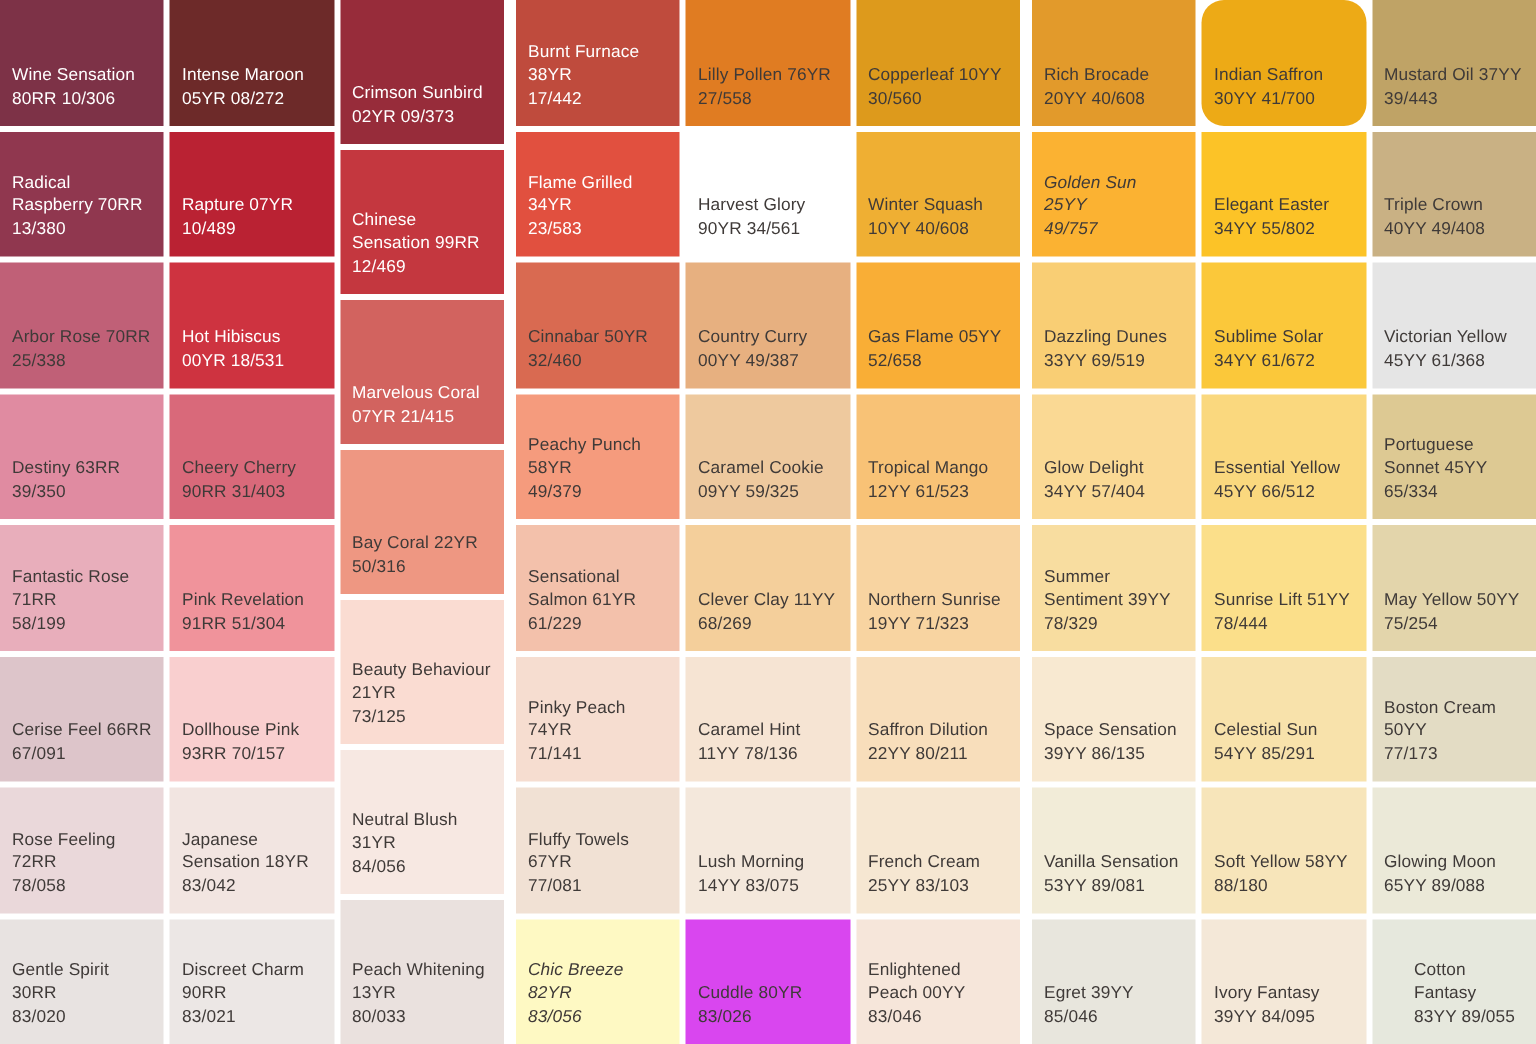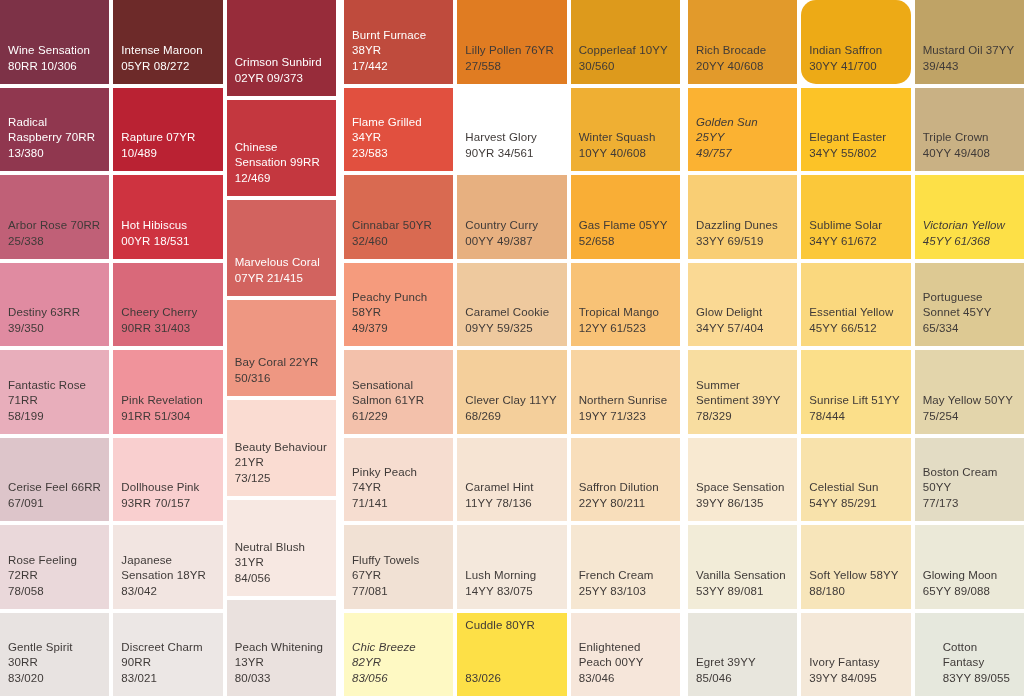--- a/index.html
+++ b/index.html
@@ -235,21 +235,21 @@
           <div class="swatch-code">68/269</div>
         </div>
         <div class="swatch dark-text" style="background: rgb(246, 228, 211);">
           <div class="swatch-name">Caramel Hint</div>
           <div class="swatch-code">11YY 78/136</div>
         </div>
         <div class="swatch dark-text" style="background: rgb(244, 232, 220);">
           <div class="swatch-name">Lush Morning</div>
           <div class="swatch-code">14YY 83/075</div>
         </div>
-        <div class="swatch dark-text" style="background: #fde047; gap: 37px;">
+        <div class="swatch dark-text" style="background: #d946ef;">
           <div class="swatch-name">Cuddle 80YR</div>
           <div class="swatch-code">83/026</div>
         </div>
       </div>
       <div class="swatch-col">
         <div class="swatch dark-text" style="background: rgb(221, 154, 28);">
           <div class="swatch-name">Copperleaf 10YY</div>
           <div class="swatch-code">30/560</div>
         </div>
         <div class="swatch dark-text" style="background: rgb(239, 175, 51);">
@@ -353,21 +353,21 @@
       </div>
       <div class="swatch-col">
         <div class="swatch dark-text" style="background: rgb(191, 163, 102);">
           <div class="swatch-name">Mustard Oil 37YY</div>
           <div class="swatch-code">39/443</div>
         </div>
         <div class="swatch dark-text" style="background: rgb(201, 177, 132);">
           <div class="swatch-name">Triple Crown</div>
           <div class="swatch-code">40YY 49/408</div>
         </div>
-        <div class="swatch dark-text" style="background: #fde047; font-style: italic;">
+        <div class="swatch dark-text" style="background: #e5e5e5;">
           <div class="swatch-name">Victorian Yellow</div>
           <div class="swatch-code">45YY 61/368</div>
         </div>
         <div class="swatch dark-text" style="background: rgb(221, 201, 147);">
           <div class="swatch-name">Portuguese Sonnet 45YY</div>
           <div class="swatch-code">65/334</div>
         </div>
         <div class="swatch dark-text" style="background: rgb(227, 213, 171);">
           <div class="swatch-name">May Yellow 50YY</div>
           <div class="swatch-code">75/254</div>

